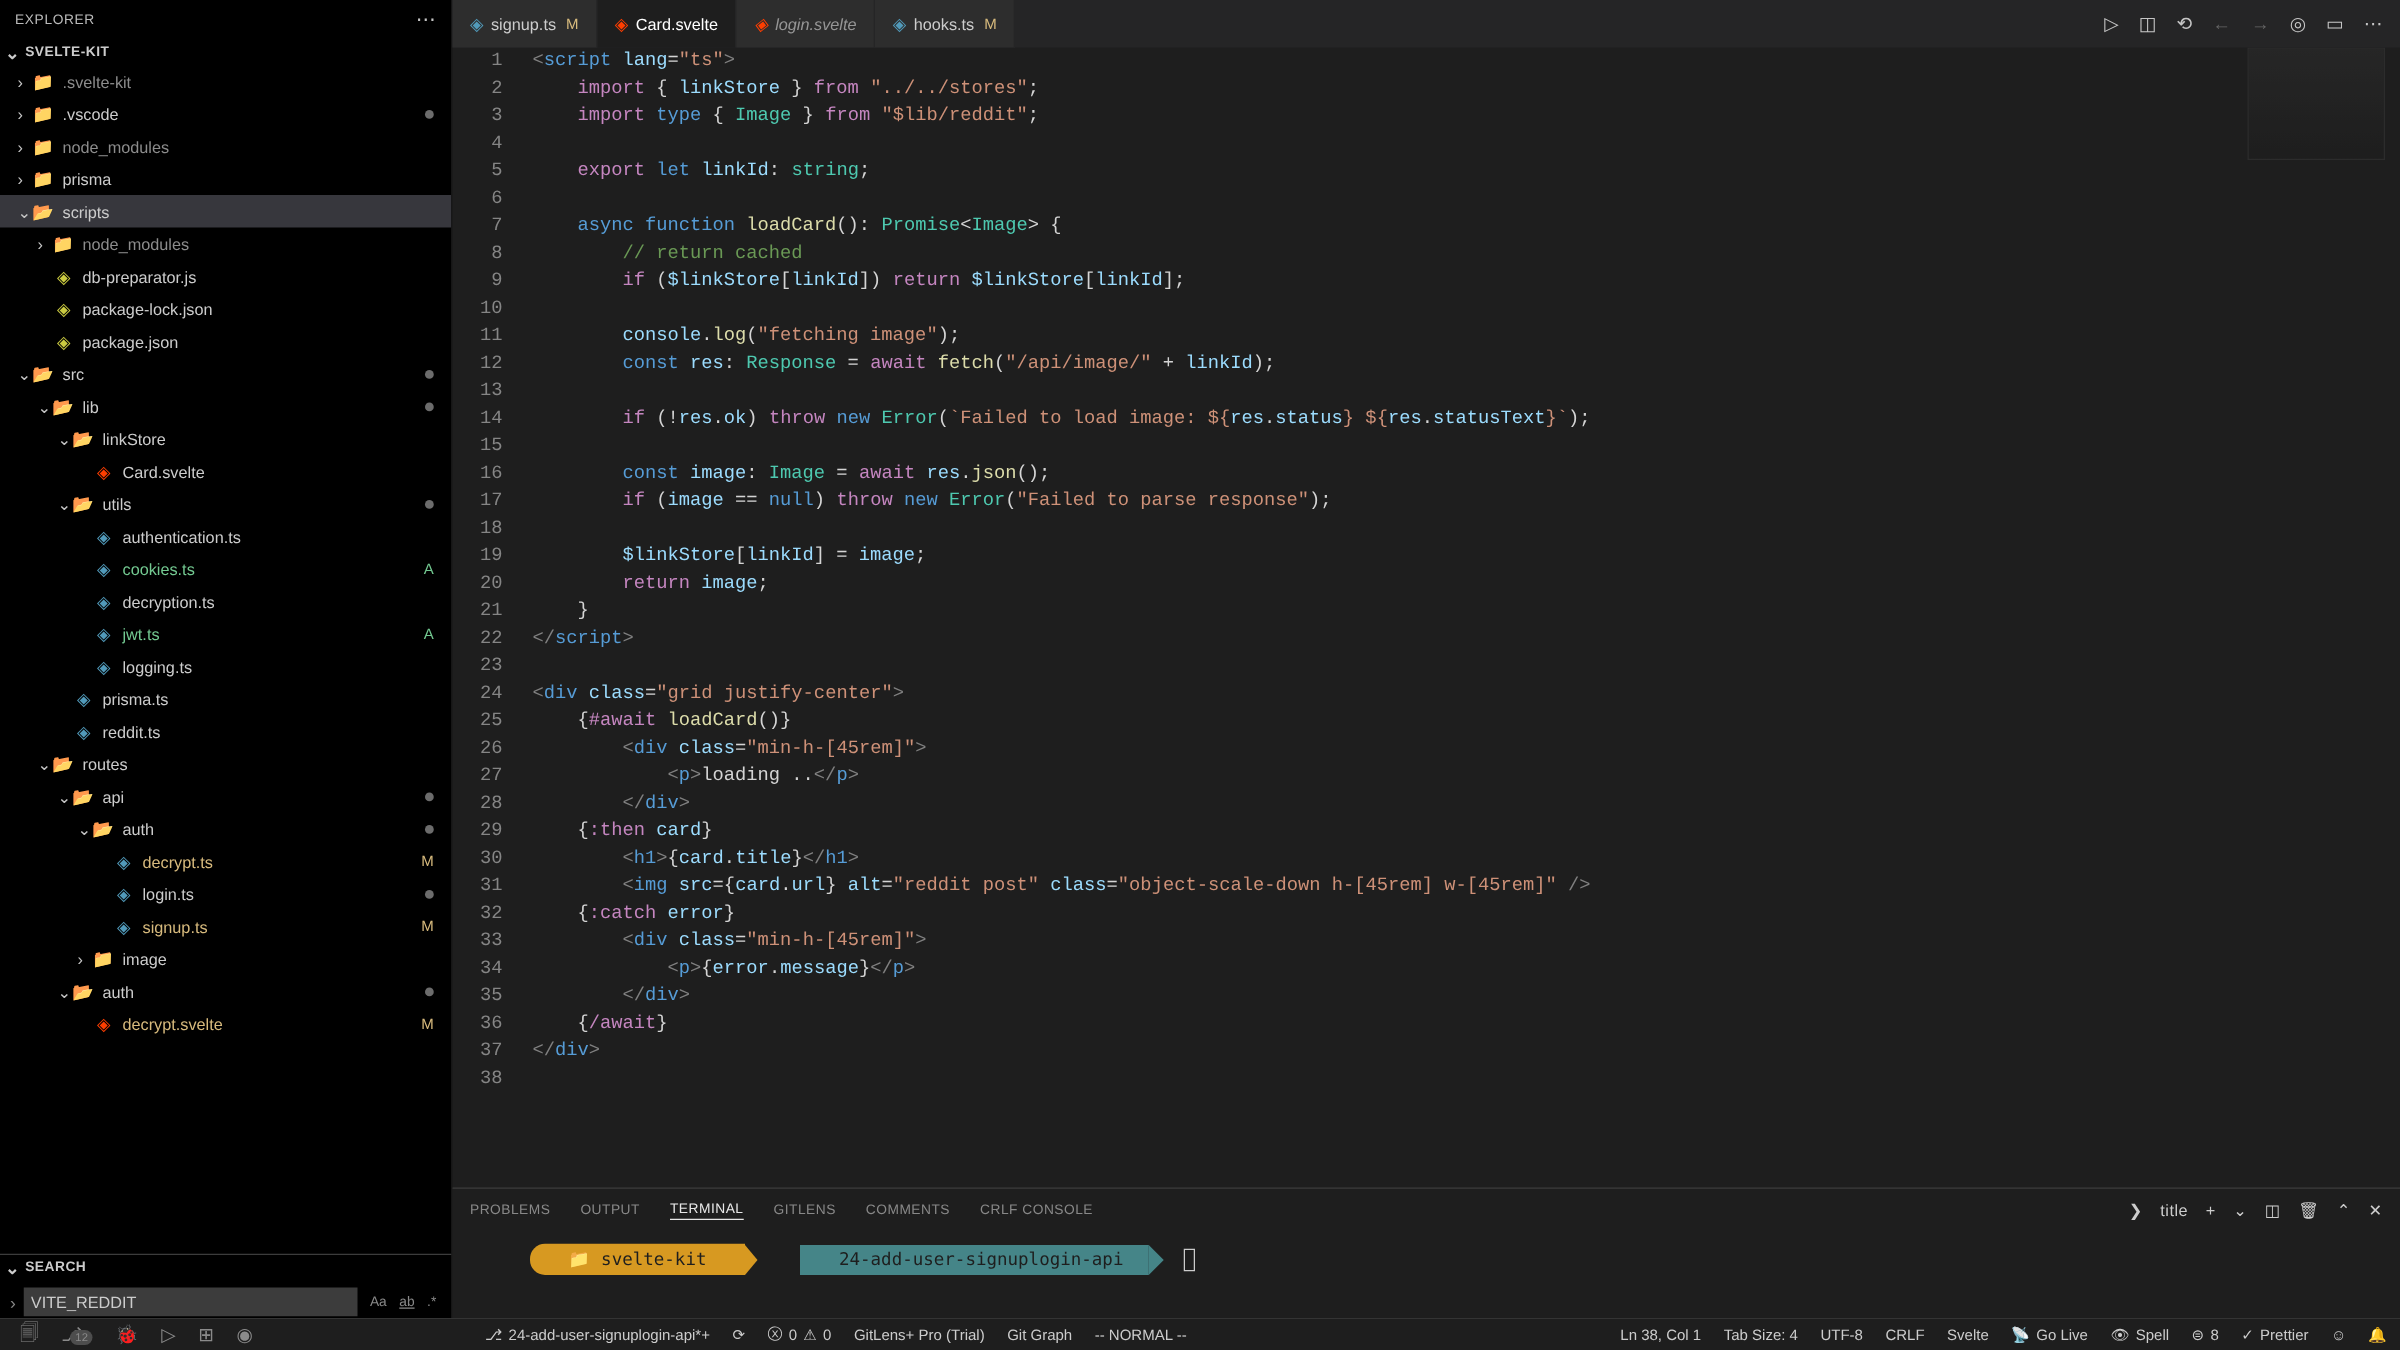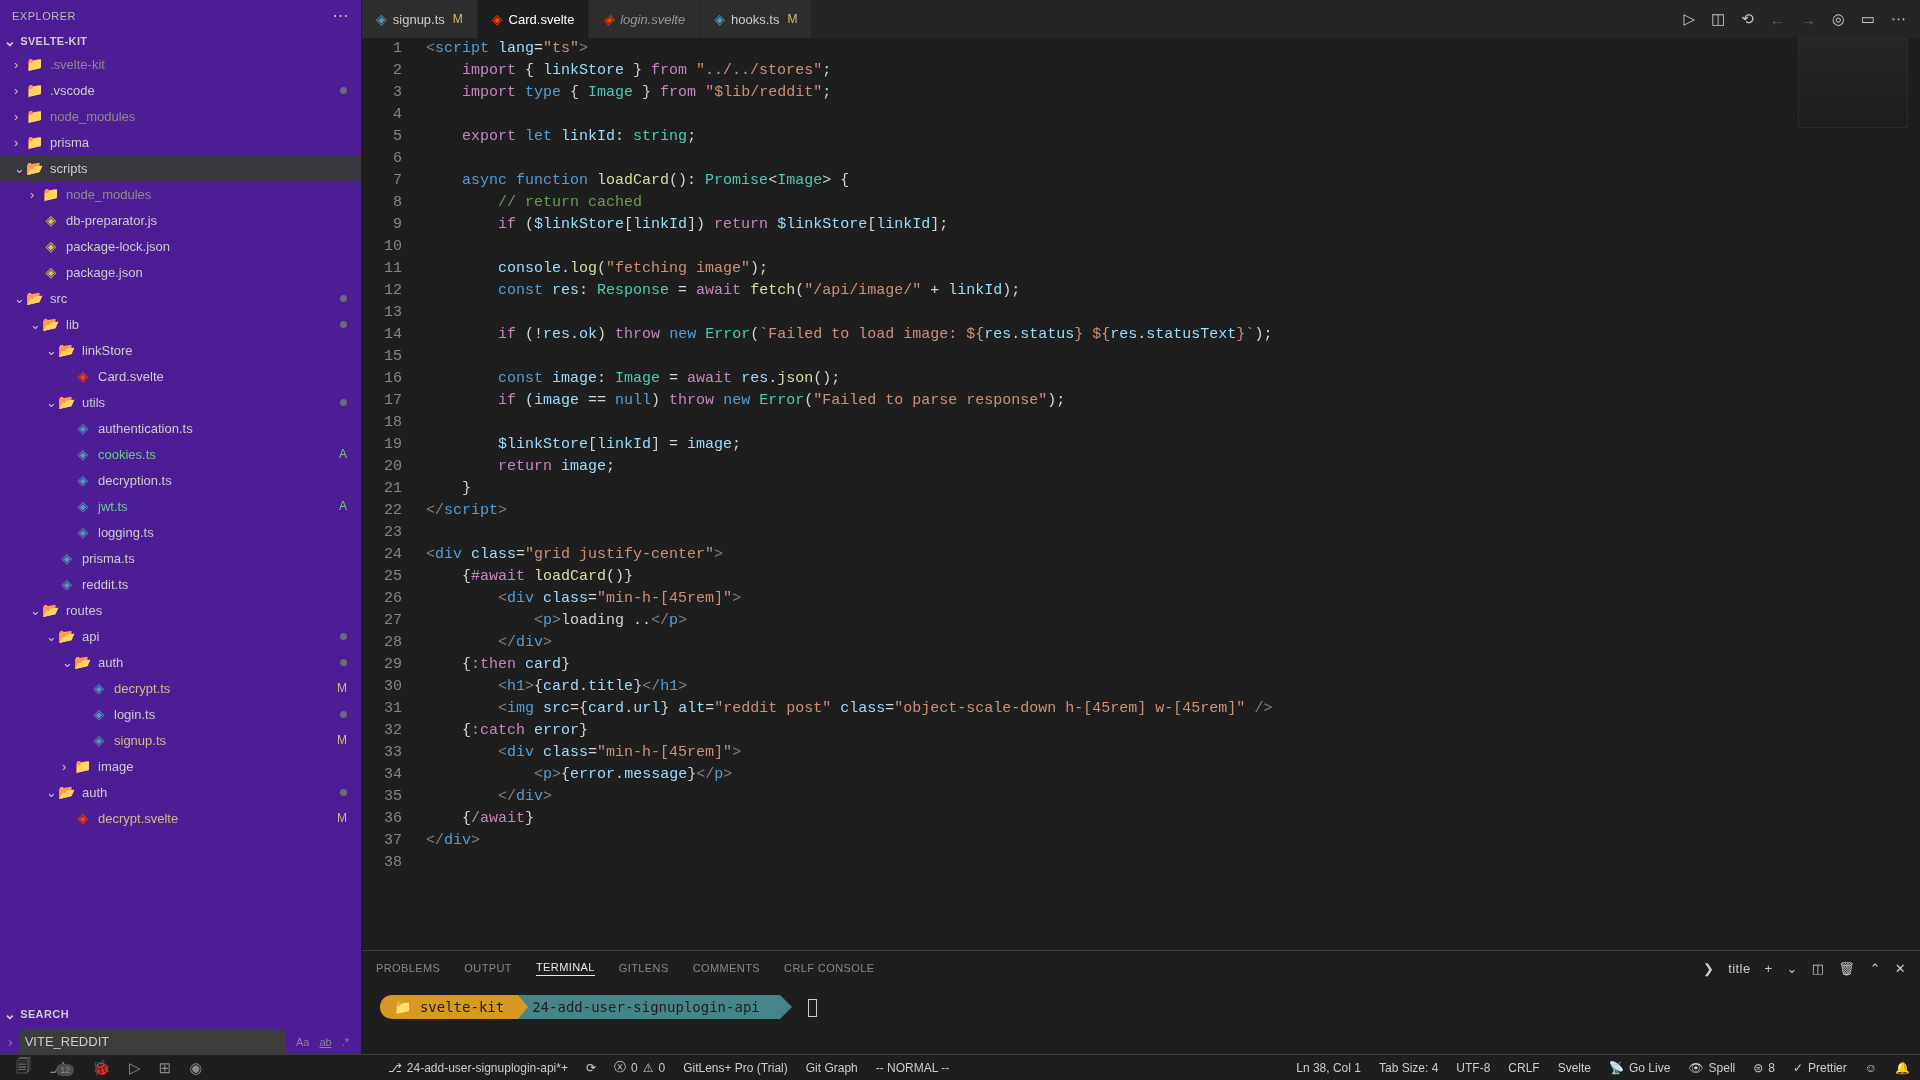--- a/index.html
+++ b/index.html
@@ -10,21 +10,21 @@
   width: 1920px;
   height: 1080px;
   overflow: hidden;
   font-size: 13px;
   display: flex;
 }
 
 
 .sidebar {
   width: 362px;
-  background: #4c1d95;
+  background: #000000;
   display: flex;
   flex-direction: column;
   border-right: 1px solid #1e1e1e;
 }
 .explorer-header {
   display: flex;
   align-items: center;
   justify-content: space-between;
   padding: 6px 12px;
   font-size: 11px;
@@ -217,22 +217,23 @@
   flex: 1;
   padding: 10px 18px;
   font-family: 'Consolas', monospace;
   font-size: 14px;
 }
 .prompt-pill {
   display: inline-flex;
   align-items: center;
 }
 .pill-seg {
-  padding: 4px 14px;
+  padding: 4px 31px;
   position: relative;
+  margin-left: 44px;
 }
 .pill-seg.yellow {
   background: #d79921;
   color: #1e1e1e;
   border-radius: 12px 0 0 12px;
 }
 .pill-seg.blue {
   background: #458588;
   color: #1e1e1e;
   padding-right: 20px;

